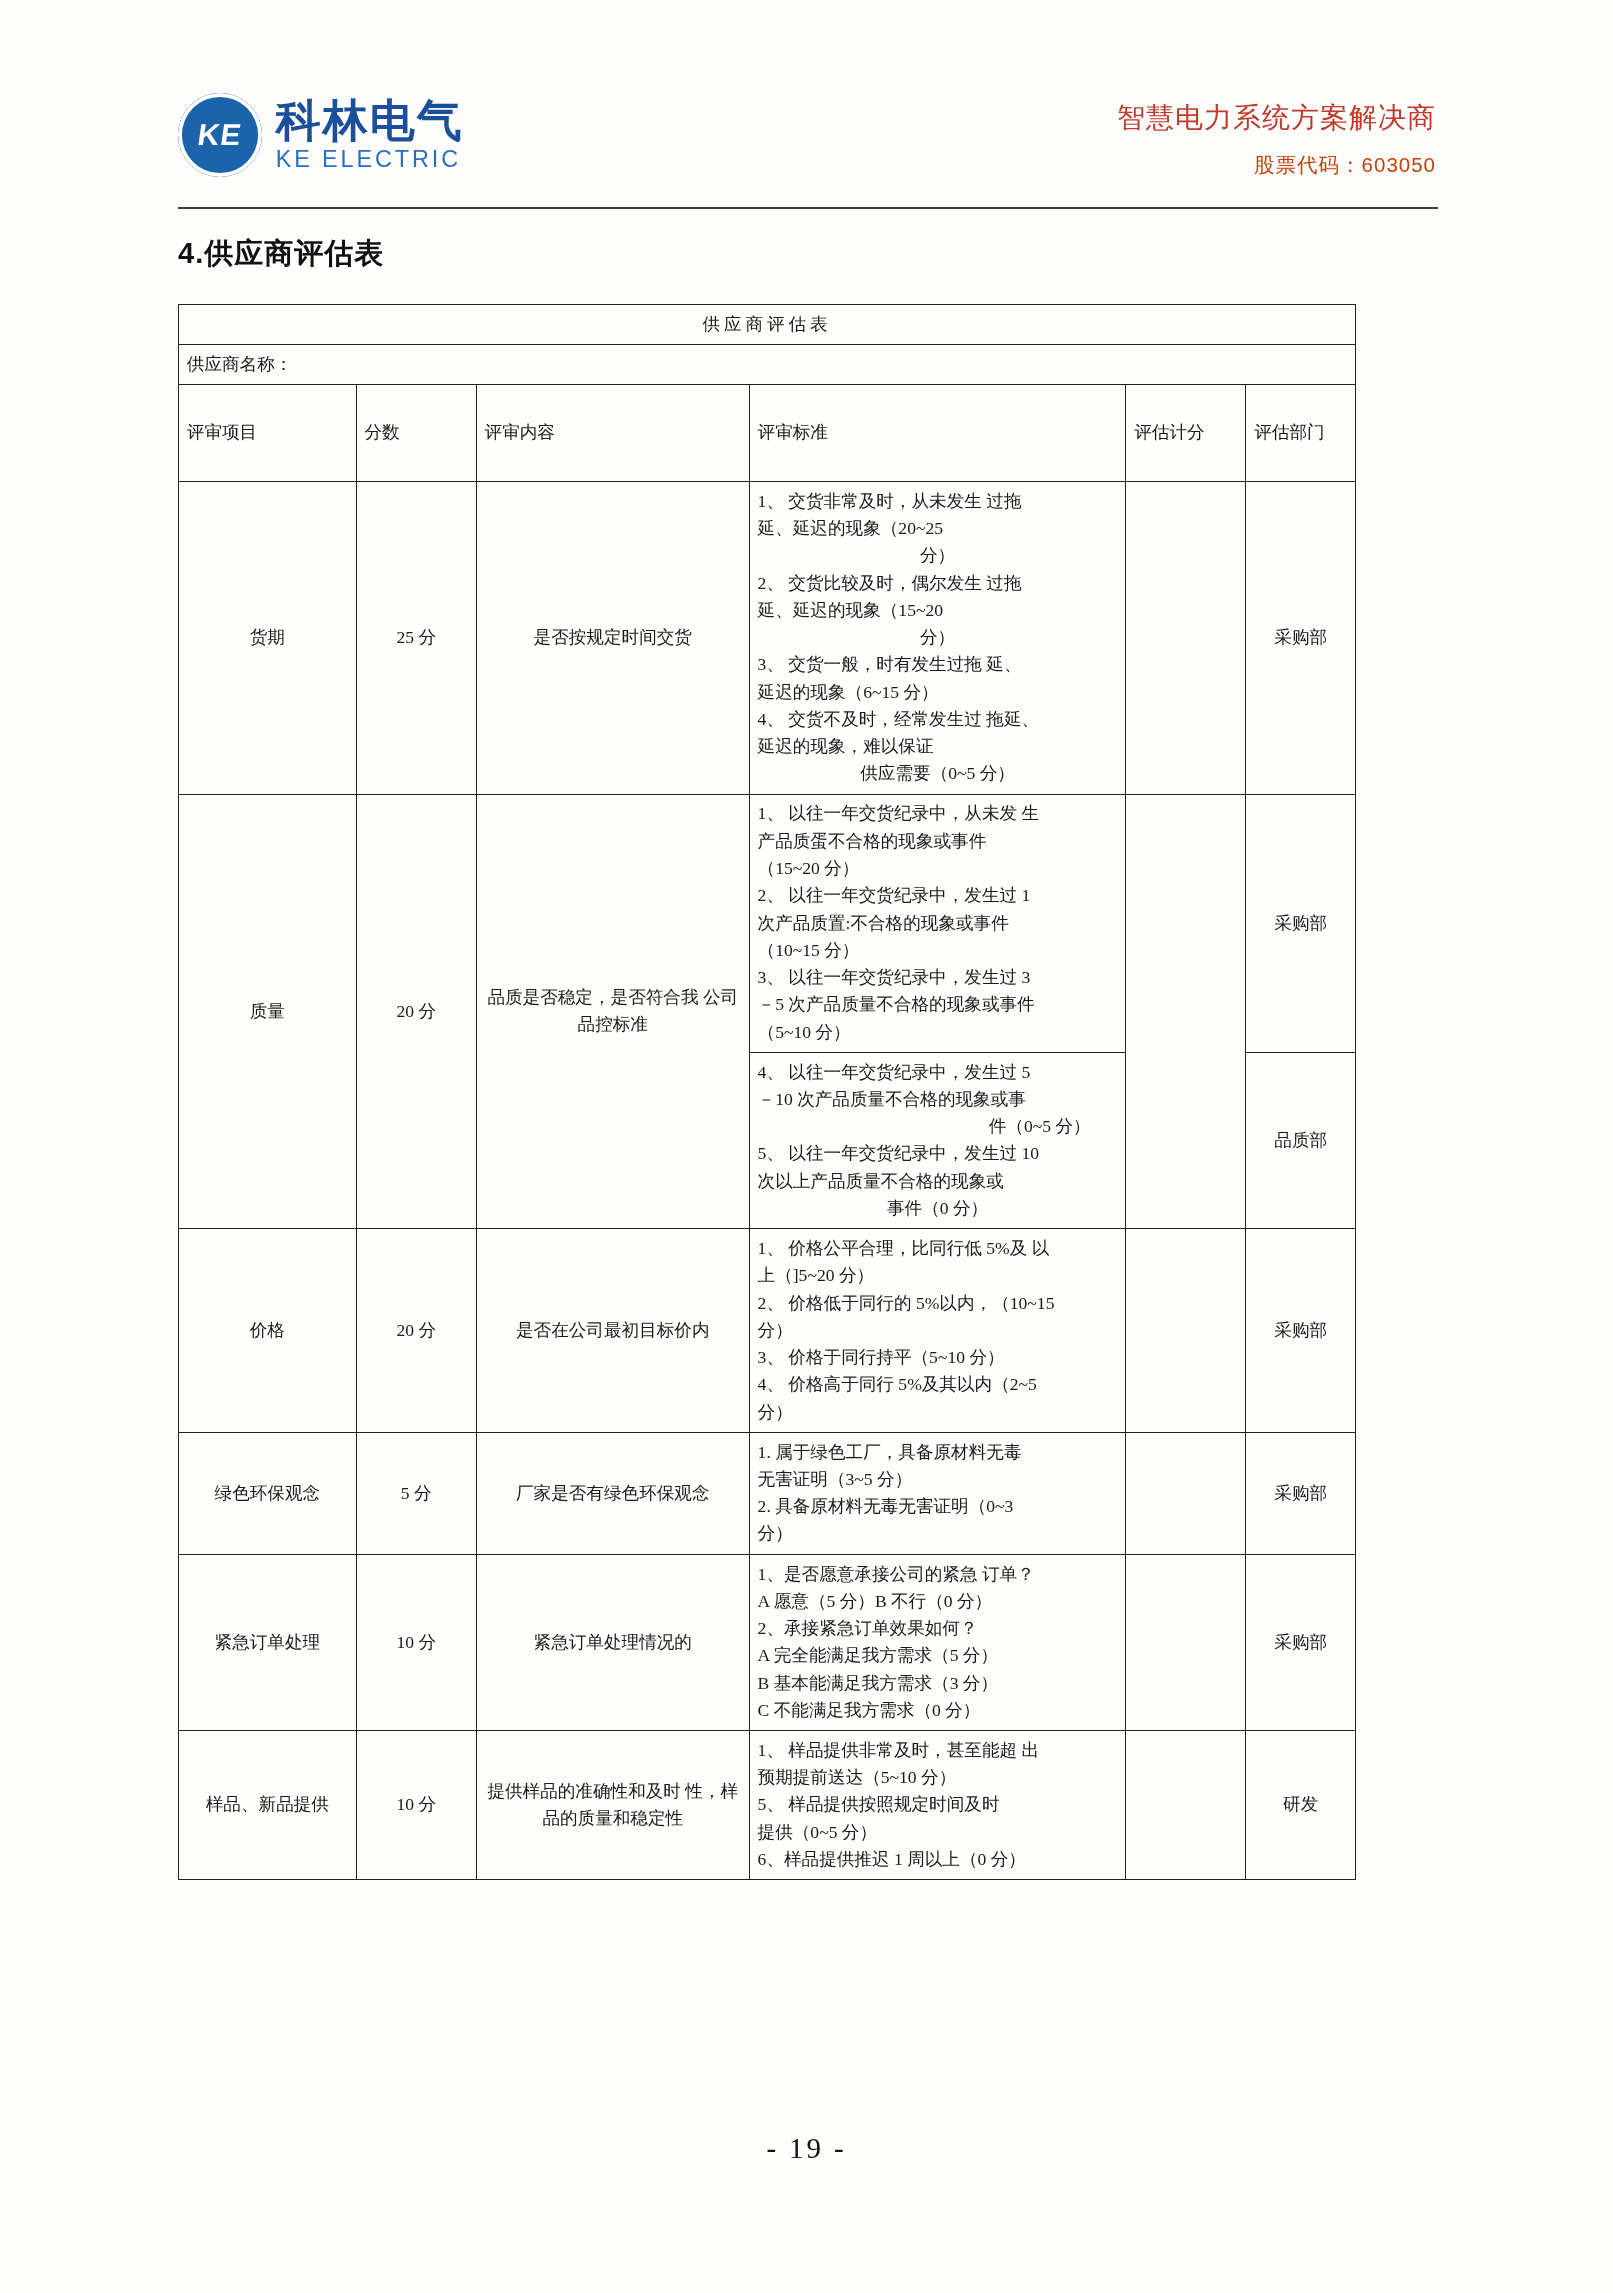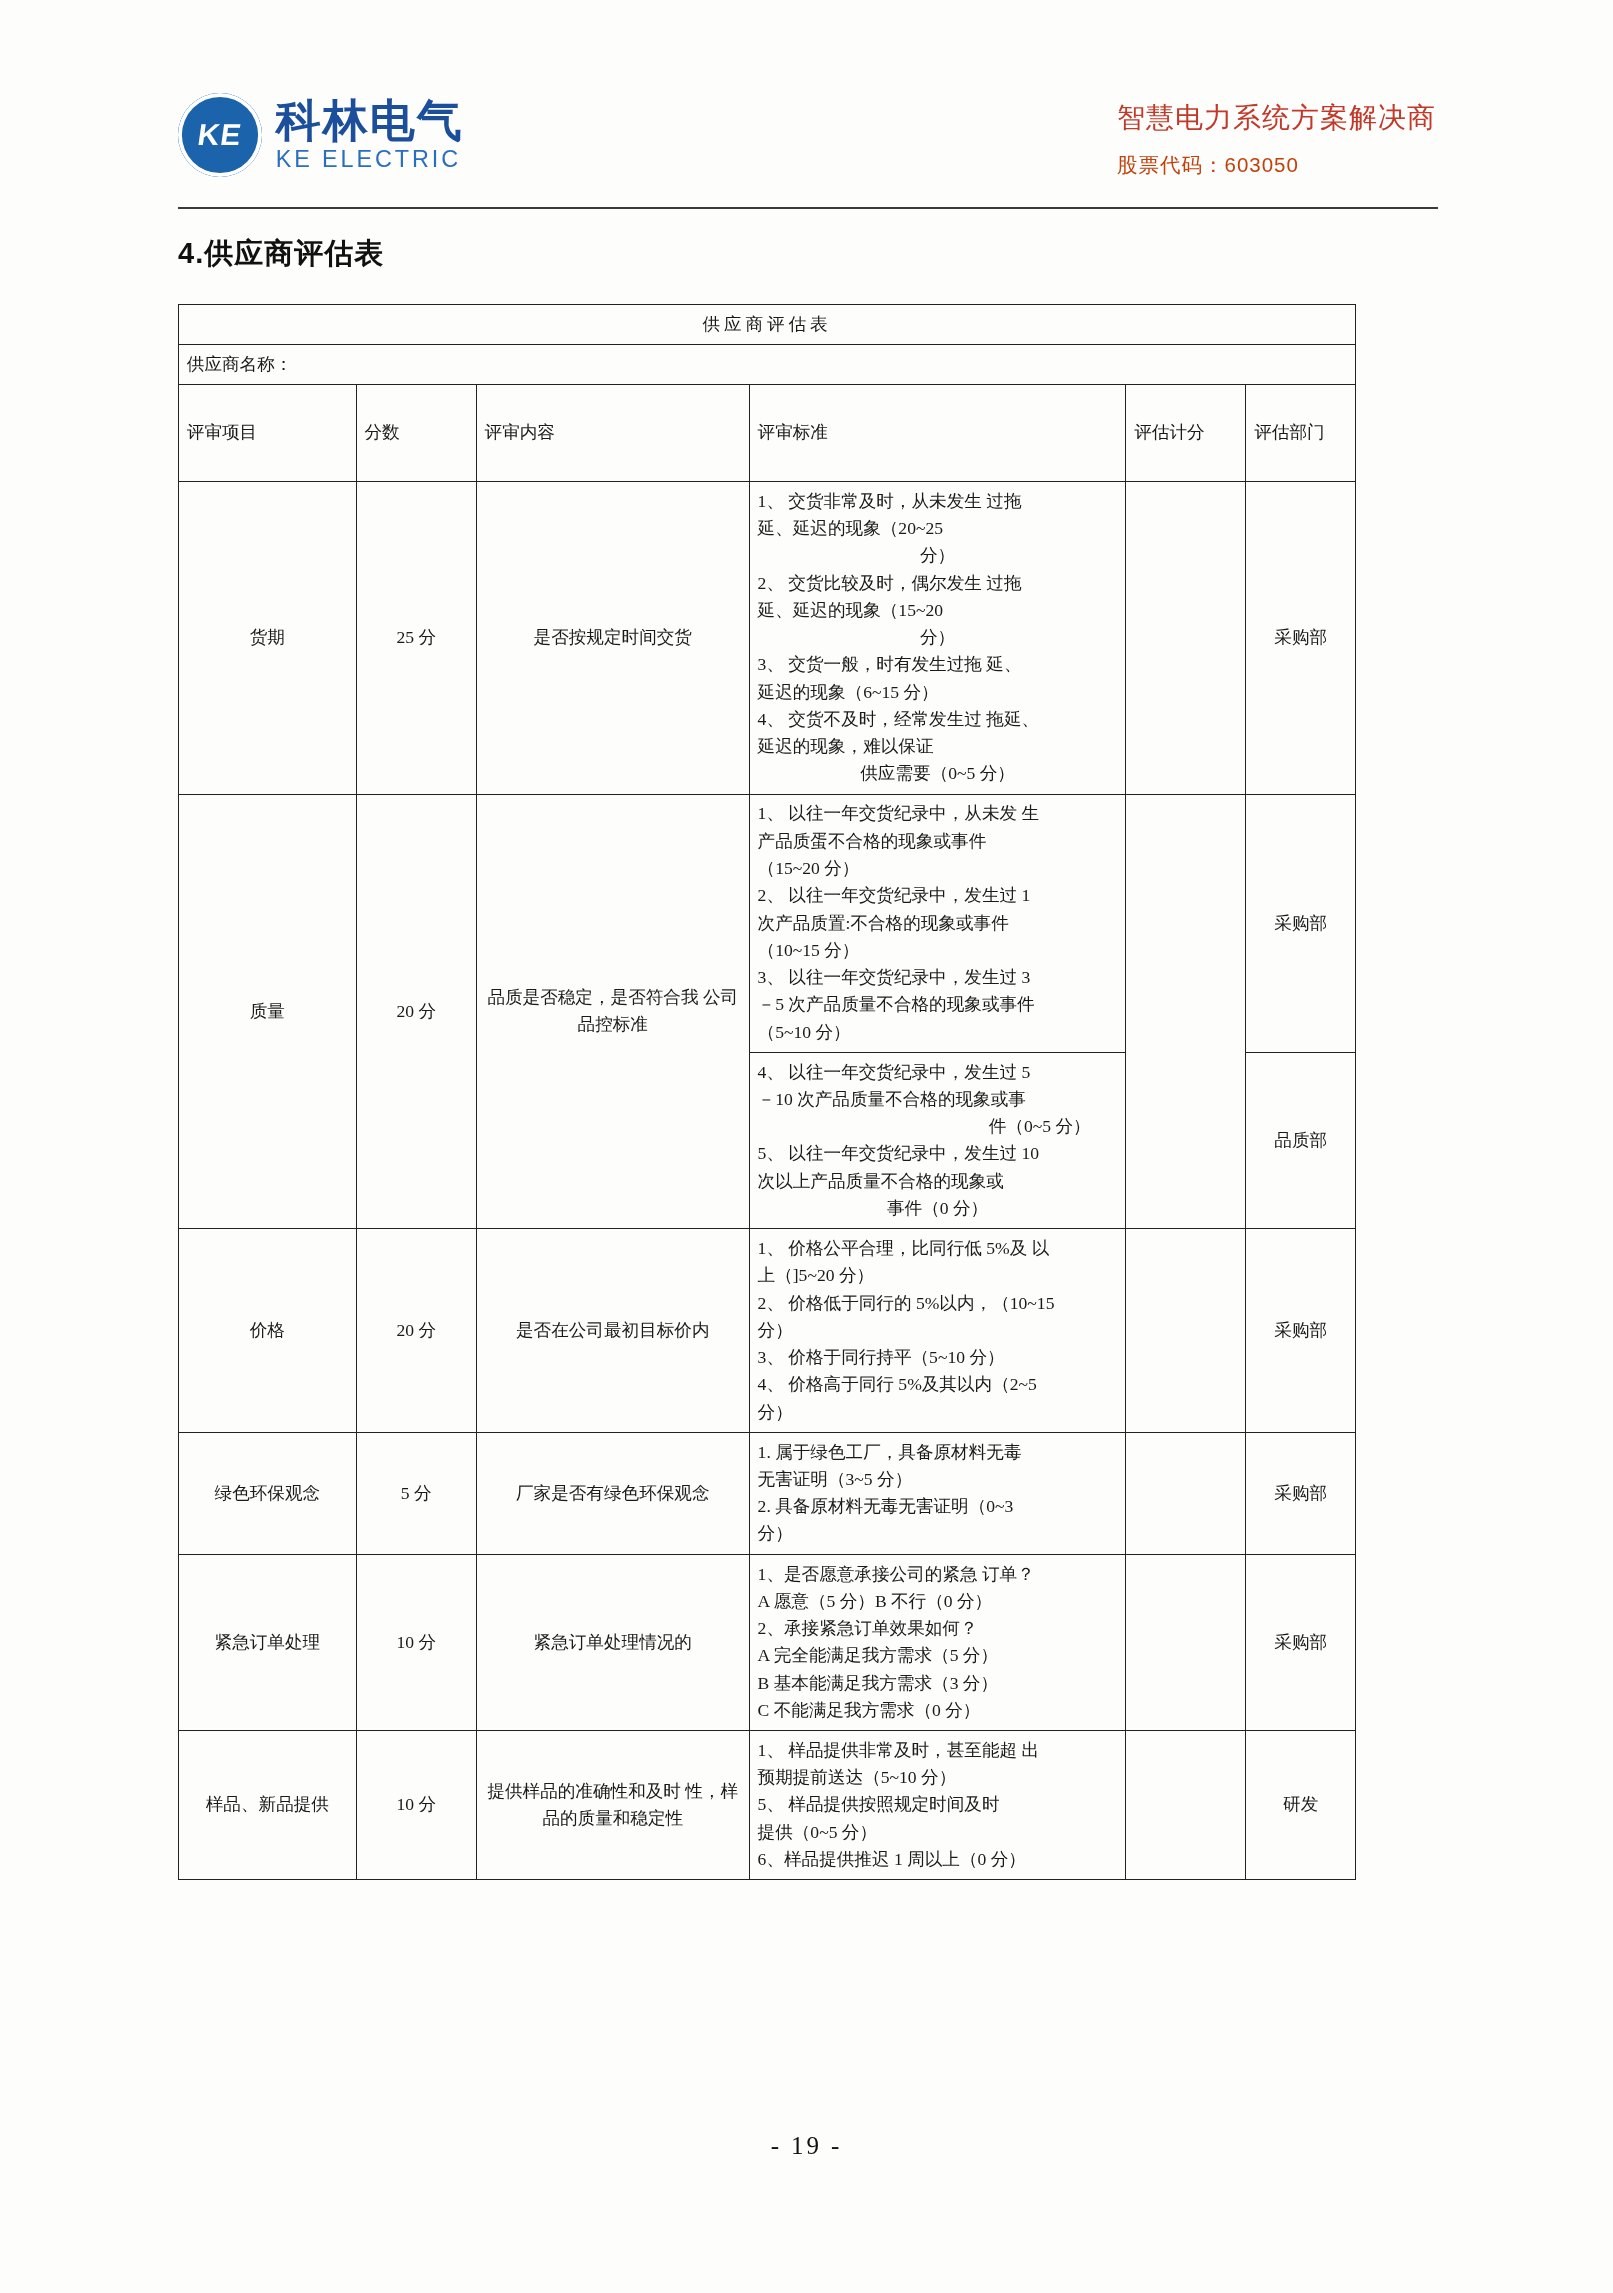--- a/index.html
+++ b/index.html
@@ -66,20 +66,21 @@
     font-family: "Liberation Sans", sans-serif;
     font-size: 23.4px;
     color: #2a6fbe;
     letter-spacing: 2.9px;
     margin-top: 2px;
   }
   .header-right {
     position: absolute;
     right: 0;
     top: 5.9px;
+    text-align: right;
   }
   .header-slogan {
     font-family: "Liberation Sans", sans-serif;
     font-size: 28px;
     color: #c0392b;
     letter-spacing: 1px;
   }
   .header-code {
     font-family: "Liberation Sans", sans-serif;
     font-size: 20.5px;
@@ -153,21 +154,21 @@
   .c-std .ind { display: block; text-align: center; }
   .c-std .ind-r { display: block; text-align: right; padding-right: 27px;}
 
   .footer-page {
     position: absolute;
     left: 0;
     top: 2132px;
     width: 100%;
     text-align: center;
     font-family: "Liberation Serif", serif;
-    font-size: 25px;
+    font-size: 29px;
     letter-spacing: 2.9px;
     color: #111;
   }
 </style>
 </head>
 <body>
 
 <div class="page">
 
   <div class="header">

